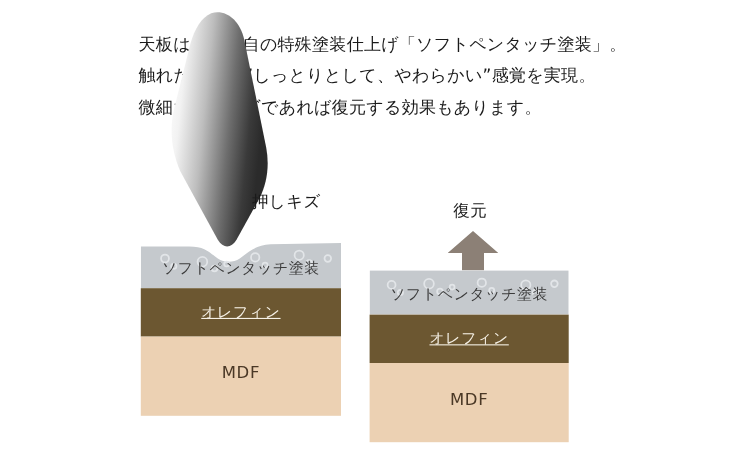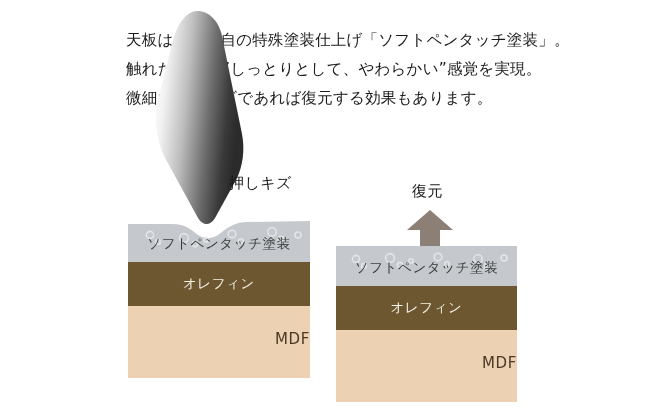--- a/index.html
+++ b/index.html
@@ -86,27 +86,27 @@
     font-size: 13.5px;
     color: #3b3b3b;
     letter-spacing: 0.6px;
     text-align: center;
   }
   .lbl-olefin {
     top: 275px;
     font-size: 13.5px;
     color: #f6f1e6;
     letter-spacing: 0.6px;
+    text-decoration: underline;
   }
   .lbl-mdf {
     top: 330px;
     font-size: 15px;
     color: #4a3826;
     letter-spacing: 0.6px;
-    text-align: right;
   }
 
   
   .pen {
     position: absolute;
     left: 22px;
     top: 4px;
     width: 130px;
     height: 230px;
     pointer-events: none;

